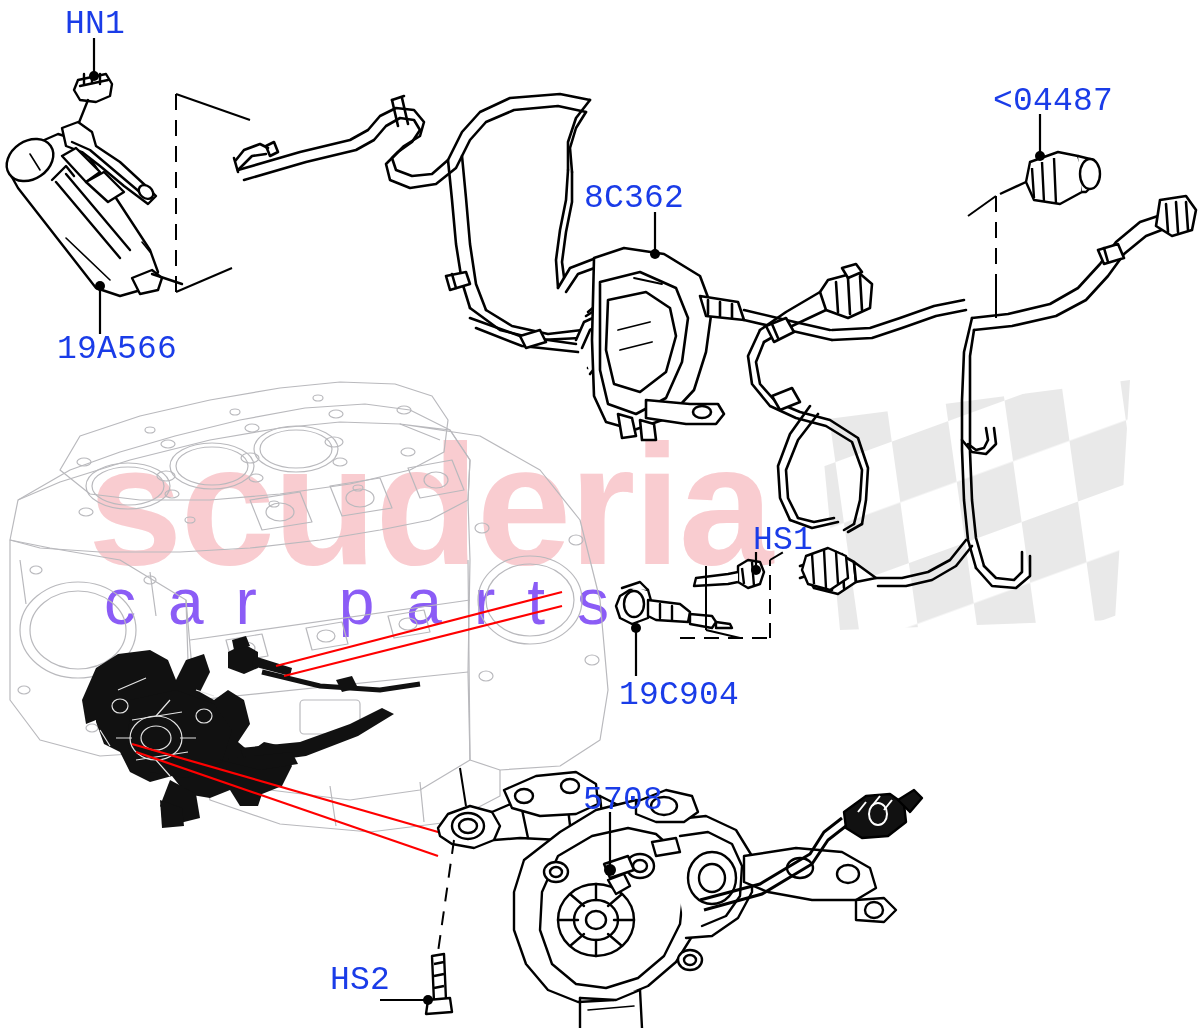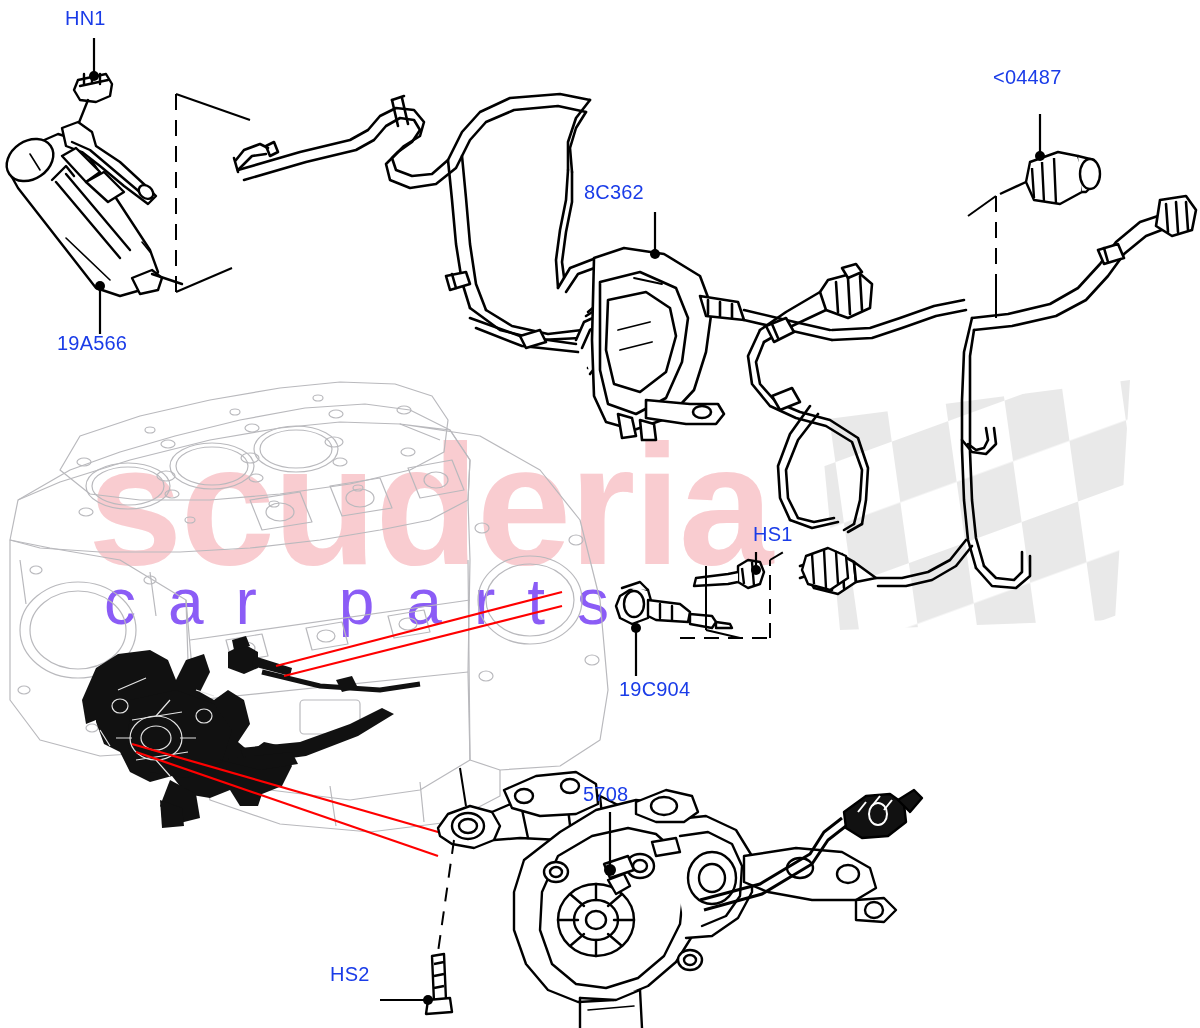--- a/index.html
+++ b/index.html
@@ -20,22 +20,22 @@
   #diagram-svg {
     position: absolute;
     left: 0;
     top: 0;
     width: 1200px;
     height: 1028px;
   }
   .callout {
     position: absolute;
     color: #1a3ce8;
-    font-family: Liberation Sans, sans-serif;
-    font-size: 20px;
+    font-family: Liberation Mono, monospace;
+    font-size: 33px;
     font-weight: 400;
     letter-spacing: 0.2px;
     white-space: nowrap;
     line-height: 1;
     user-select: none;
   }
   .wm-main {
     position: absolute;
     font-family: "Liberation Sans", sans-serif;
     font-size: 170px;
@@ -508,19 +508,19 @@
       <circle cx="610" cy="870" r="6" fill="#000000" stroke="none"></circle>
 
       <line x1="380" y1="1000" x2="424" y2="1000"></line>
       <circle cx="428" cy="1000" r="5" fill="#000000" stroke="none"></circle>
     </g>
   </svg>
 
   <div class="callout" style="left:65px; top:8px;">HN1</div>
   <div class="callout" style="left:57px; top:333px;">19A566</div>
   <div class="callout" style="left:584px; top:182px;">8C362</div>
-  <div class="callout" style="left:993px; top:67px;">&lt;04487</div>
+  <div class="callout" style="left:993px; top:85px;">&lt;04487</div>
   <div class="callout" style="left:737px; top:524px;margin-left:16px;">HS1</div>
   <div class="callout" style="left:591px; top:679px;margin-left:28px;">19C904</div>
   <div class="callout" style="left:583px; top:784px;">5708</div>
   <div class="callout" style="left:330px; top:964px;">HS2</div>
 
 </div>
 
 </body></html>

